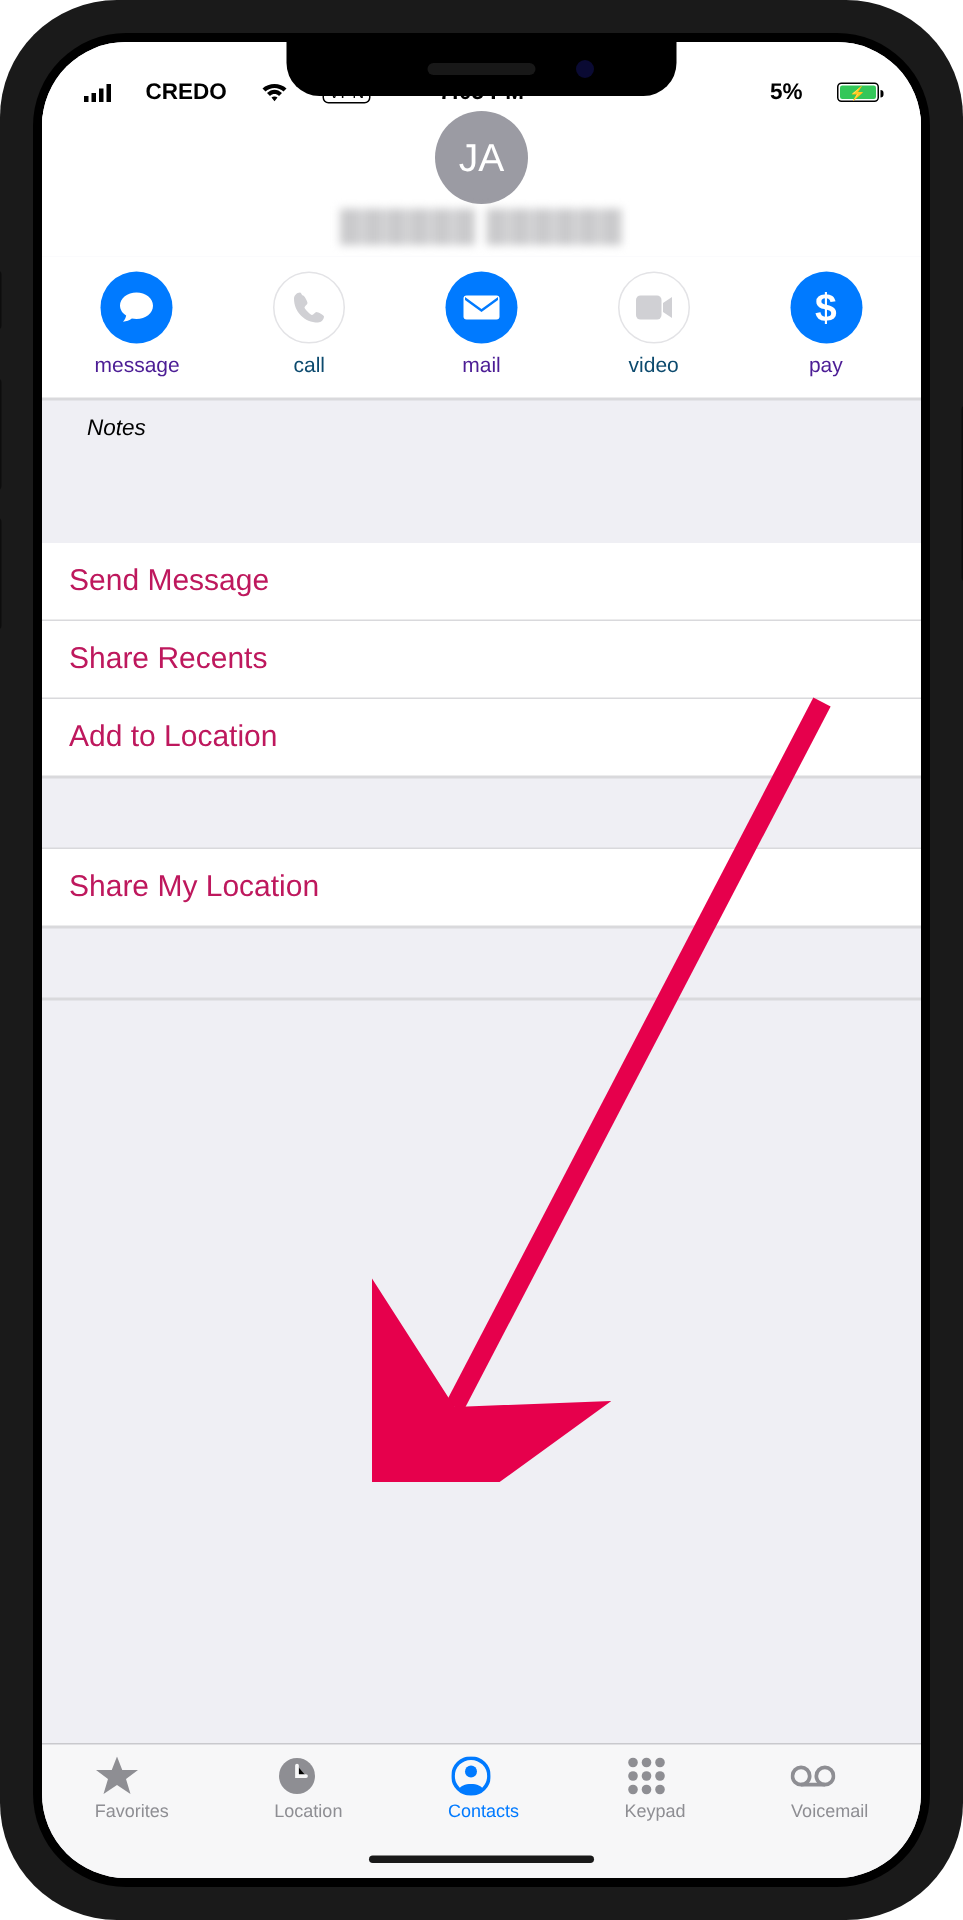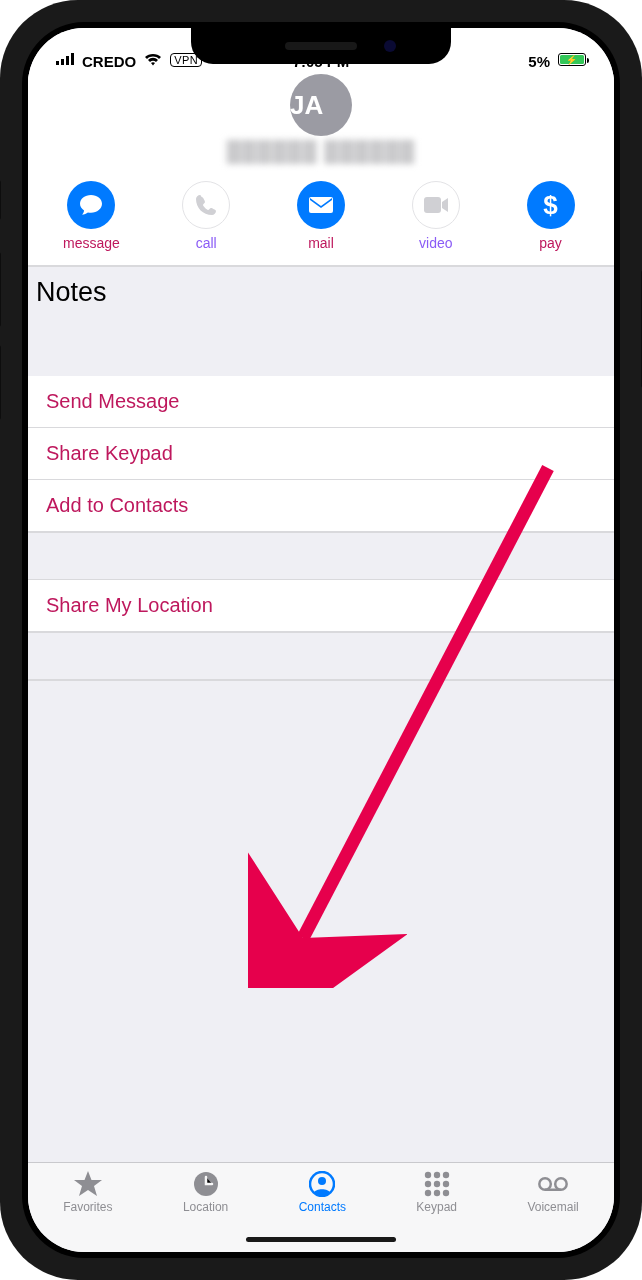--- a/index.html
+++ b/index.html
@@ -44,21 +44,21 @@
   .camera  { width: 12px; height: 12px; background:#0a0a33; border-radius:50%; position:absolute; right:55px; top:12px;}
   
   .statusbar {
     position: relative;
     height: 44px;
     background: #fff;
     display: flex; align-items: flex-end; justify-content: space-between;
     padding: 0 28px 2px 28px;
     font-size: 15px; font-weight: 600;
   }
-  .sb-left, .sb-right, .sb-center { display:flex; align-items:flex-start; gap:8px; }
+  .sb-left, .sb-right, .sb-center { display:flex; align-items:center; gap:23px; }
   .sb-center { position:absolute; left:50%; transform:translateX(-50%); bottom: 2px;}
   .vpn-badge { border:1.5px solid #000; border-radius:4px; padding:0 3px; font-size:11px; font-weight:400; letter-spacing:0.5px;}
   .battery {
     position: relative; width: 28px; height: 13px; border:1.5px solid #000; border-radius:3px;
   }
   .battery::after{ content:""; position:absolute; right:-4px; top:3.5px; width:2.5px; height:5px; background:#000; border-radius:0 2px 2px 0;}
   .battery-fill{ position:absolute; left:1px; top:1px; bottom:1px; right:1px; background:#34c759; border-radius:1.5px;}
   .battery-bolt{ position:absolute; left:50%; top:50%; transform:translate(-50%,-50%); font-size:9px; color:#000;}
   
   .navbar {
@@ -68,22 +68,22 @@
   }
   .back { display:flex; align-items:center; color:#007aff; font-size:21px; gap:2px;}
   .back-chevron { font-size:26px; font-weight:400; line-height:1;}
   .edit { color:#007aff; font-size:21px; }
   
   .header {
     background:#fff; text-align:center; padding-bottom: 8px; position:relative;
   }
   .avatar {
     width:62px; height:62px; border-radius:50%; background:#9b9ba3;
-    margin: -42px auto 4px auto; display:flex; align-items:center; justify-content:flex-start;
-    color:#fff; font-size:26px; font-weight:700;
+    margin: -42px auto 4px auto; display:flex; align-items:center; justify-content:center;
+    color:#fff; font-size:26px; font-weight:400;
   }
   .contact-name {
     font-size:20px; color:#cacacc;
     filter: blur(3px);
     letter-spacing:1px;
     user-select:none;
   }
   
   .actions {
     background:#fff; display:flex; justify-content:space-around;
@@ -91,43 +91,43 @@
     border-bottom:1px solid #d9d9dc;
   }
   .action { display:flex; flex-direction:column; align-items:center; gap:6px; width: 92px;}
   .action-circle {
     width:48px; height:48px; border-radius:50%;
     display:flex; align-items:center; justify-content:center;
   }
   .active-c  { background:#007aff; color:#fff; }
   .disabled-c{ background:#fff; border:1.5px solid #e3e3e6; color:#d0d0d4;}
   .action-label { font-size:14px; }
-  .action-label.on  { color:#be185d; }
-  .action-label.off { color:#8b5cf6; }
+  .action-label.on  { color:#4c1d95; }
+  .action-label.off { color:#0c4a6e; }
   
   .cell {
     background:#fff; padding: 14px 18px; font-size:20px;
     border-bottom:1px solid #d9d9dc;
   }
   .cell.link { color:#be185d; }
-  .notes-cell { padding: 10px 18px 68px 8px; font-size:27px; color:#000; border-top:1px solid #d9d9dc;}
+  .notes-cell { padding: 10px 18px 68px 30px; font-size:15px; color:#000; border-top:1px solid #d9d9dc;font-style:italic;}
   .gap { height: 48px; background:#efeff4; border-top:1px solid #d9d9dc; border-bottom:1px solid #d9d9dc;}
   .gapb{ border-bottom:none;}
   
   .arrow {
     position:absolute; z-index:40; pointer-events:none;
   }
   
   .tabbar {
     position:absolute; left:0; right:0; bottom:0;
     height: 90px; background:#f7f7f8; border-top:1px solid #c9c9cd;
     display:flex; justify-content:space-around; align-items:flex-start;
     padding-top: 8px;
   }
-  .tab { display:flex; flex-direction:column; align-items:center; gap:3px; font-size:12px; }
+  .tab { display:flex; flex-direction:column; align-items:flex-start; gap:3px; font-size:12px; }
   .tab.off { color:#8e8e93; }
   .tab.on  { color:#007aff; }
   .tab-icon { width:30px; height:26px; display:flex; align-items:center; justify-content:center;}
   .home-indicator{
     position:absolute; bottom:10px; left:50%; transform:translateX(-50%);
     width:150px; height:5px; background:#000; border-radius:3px; opacity:.9;
   }
   
   svg { display:block; }
 </style>
@@ -234,22 +234,22 @@
           </div>
           <span class="action-label on">pay</span>
         </div>
       </div>
 
       <div class="notes-cell">
         <span>Notes</span>
       </div>
 
       <div class="cell link">Send Message</div>
-      <div class="cell link">Share Keypad</div>
-      <div class="cell link">Add to Contacts</div>
+      <div class="cell link">Share Recents</div>
+      <div class="cell link">Add to Location</div>
 
       <div class="gap"></div>
 
       <div class="cell link">Share My Location</div>
 
       <div class="gap"></div>
 
 
       <div class="gap gapb" style="height:120px"></div>
 

